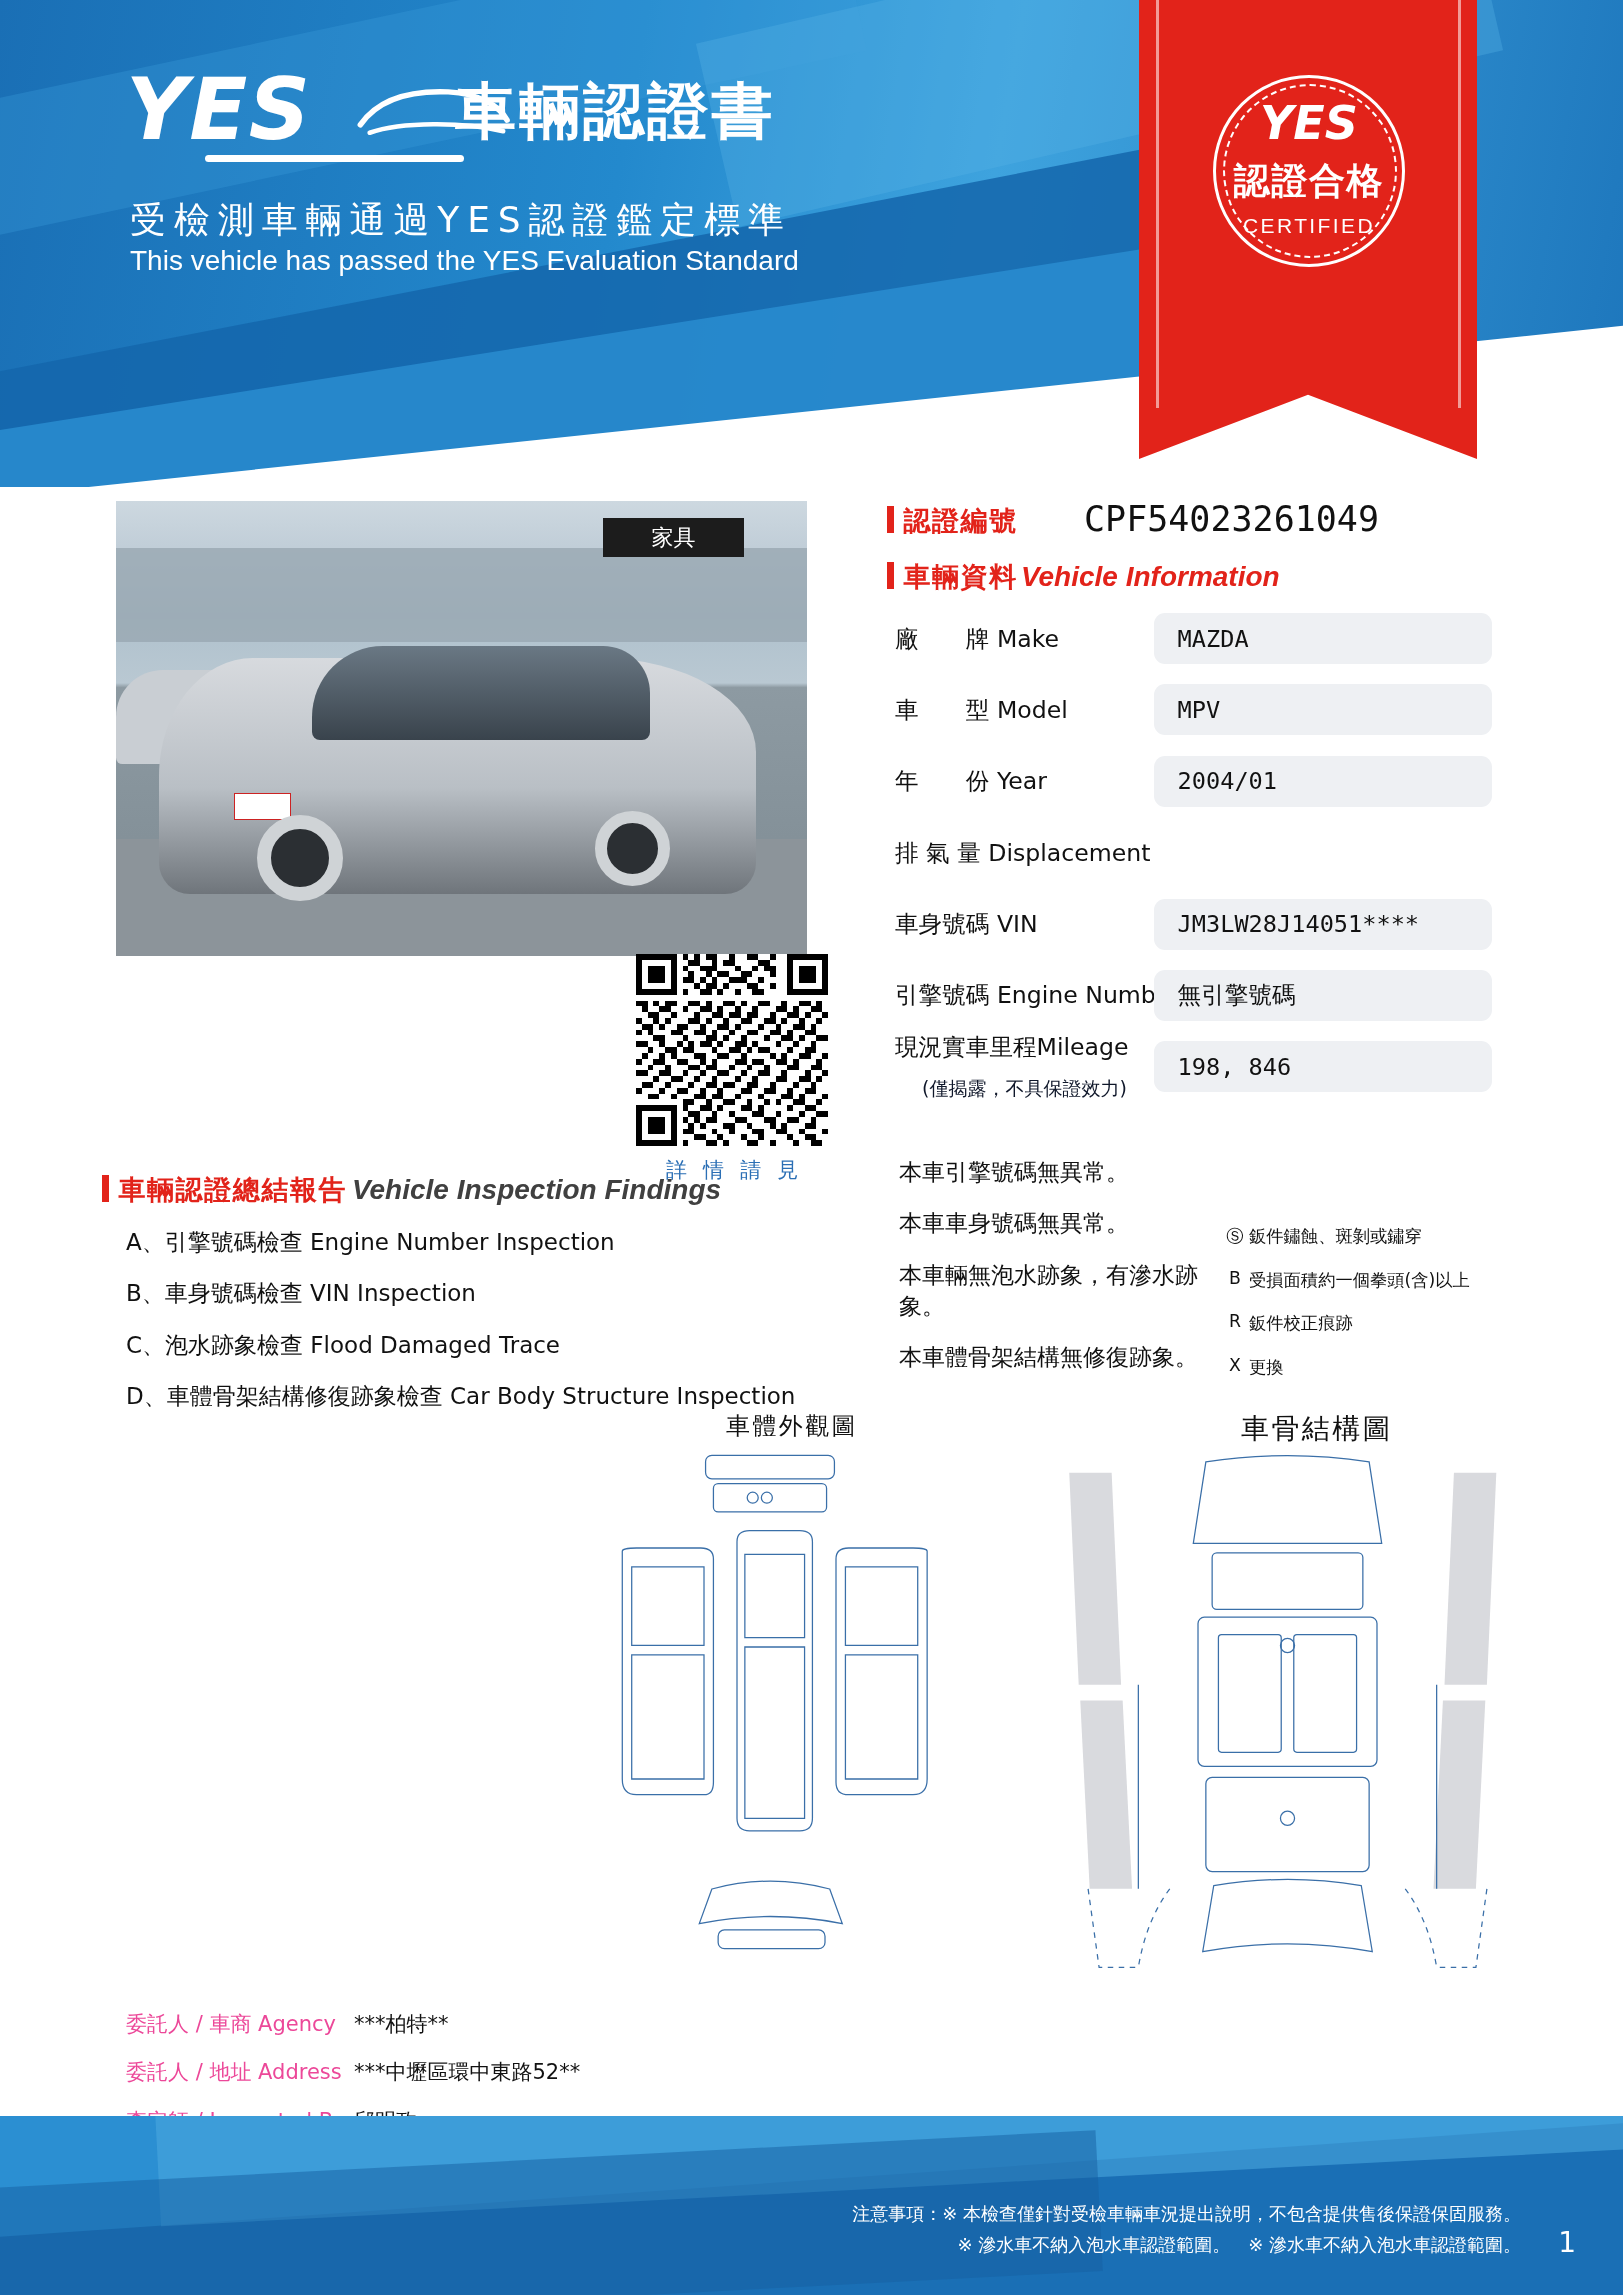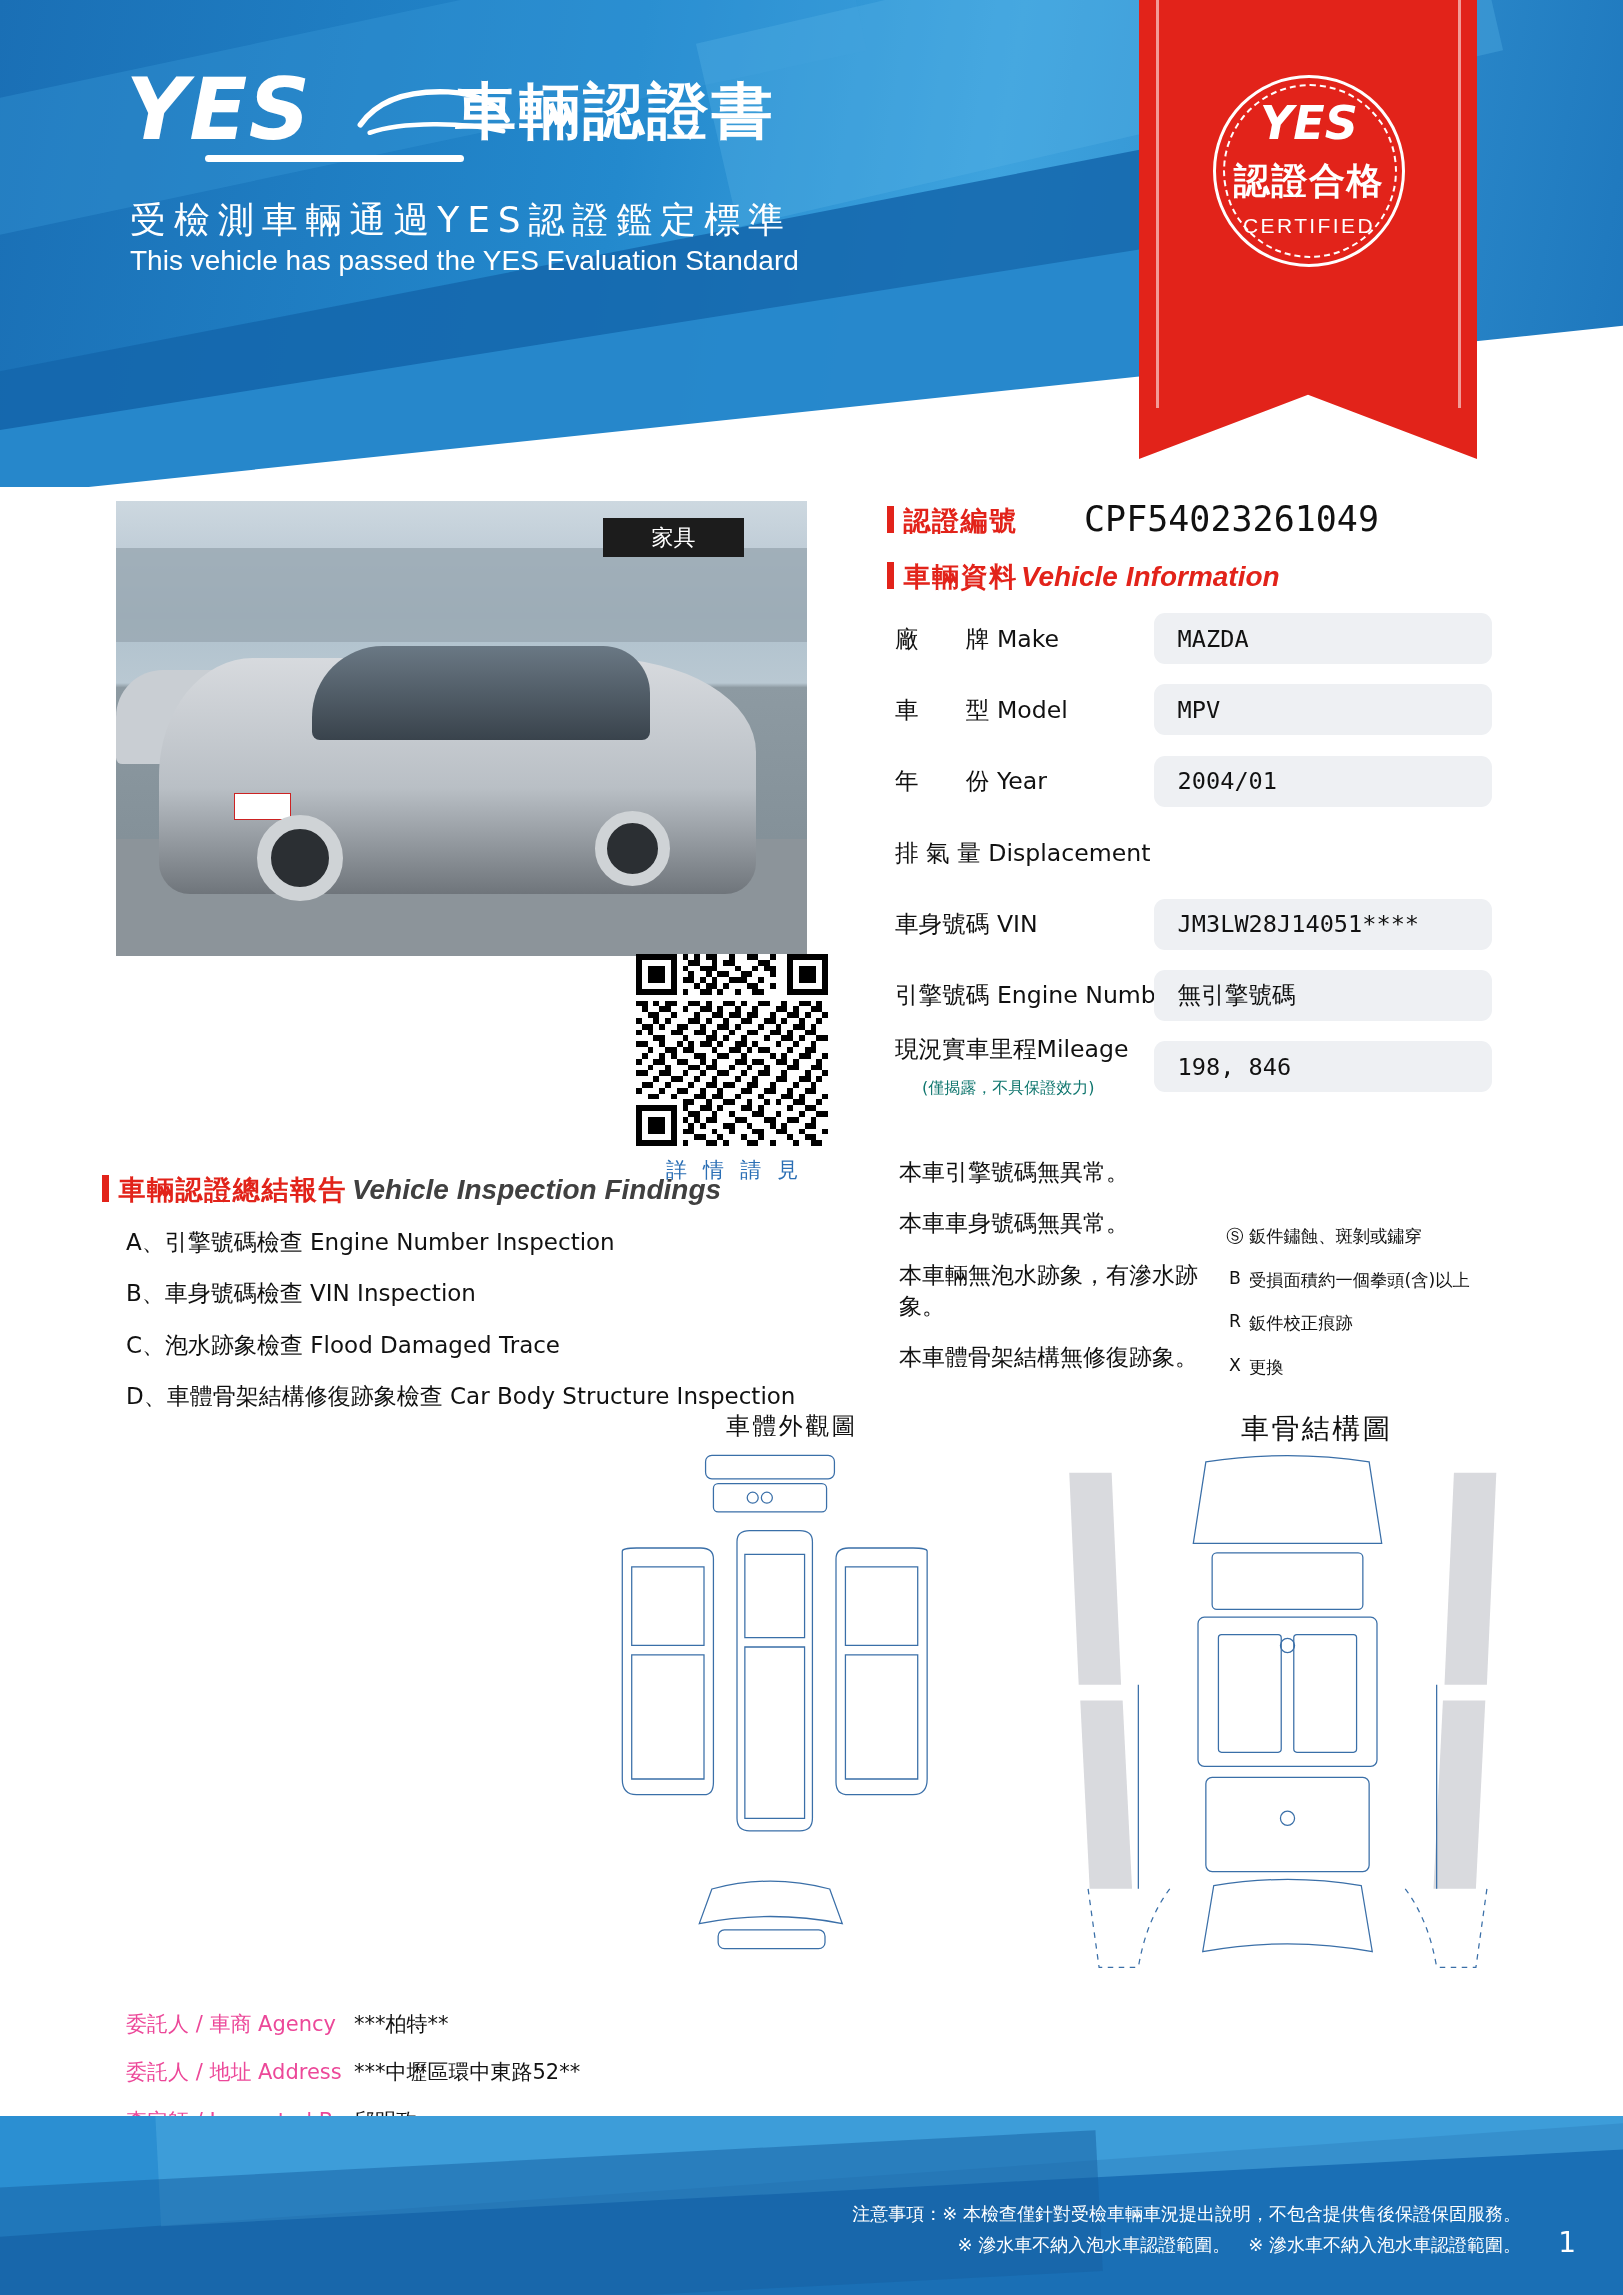--- a/index.html
+++ b/index.html
@@ -150,21 +150,21 @@
   .info-label {
     width:259px; font-family:"DejaVu Sans", sans-serif; font-size:23.6px; color:#111;
     white-space:nowrap;
   }
   .info-value {
     flex:1; height:51px; background:#eef0f3; display:flex; align-items:center;
     padding-left:23.6px; font-family:"DejaVu Sans Mono", monospace; font-size:23.6px; color:#111;border-radius:11px;
   }
   .info-value.cjk { font-family:"DejaVu Sans", sans-serif; }
   .mileage-sub {
-    font-size:16px; color:#0f766e; font-family:"DejaVu Sans", sans-serif;
+    font-size:19px; color:#0f172a; font-family:"DejaVu Sans", sans-serif;
     display:block; margin-left:27px; margin-top:19px;
   }
   .info-label.two-line { line-height:1.05; }
 
   
   .findings-head { position:absolute; left:102px; top:1172px; }
   .findings-head .en { font-size:28px; font-weight:bold; color:#404040; font-style:italic; margin-left:4.7px;}
   .findings-list { position:absolute; left:126px; top:1227px; width:785px; }
   .finding-item {
     font-family:"DejaVu Sans", sans-serif; font-size:23px; color:#111; margin-bottom:20.4px;

